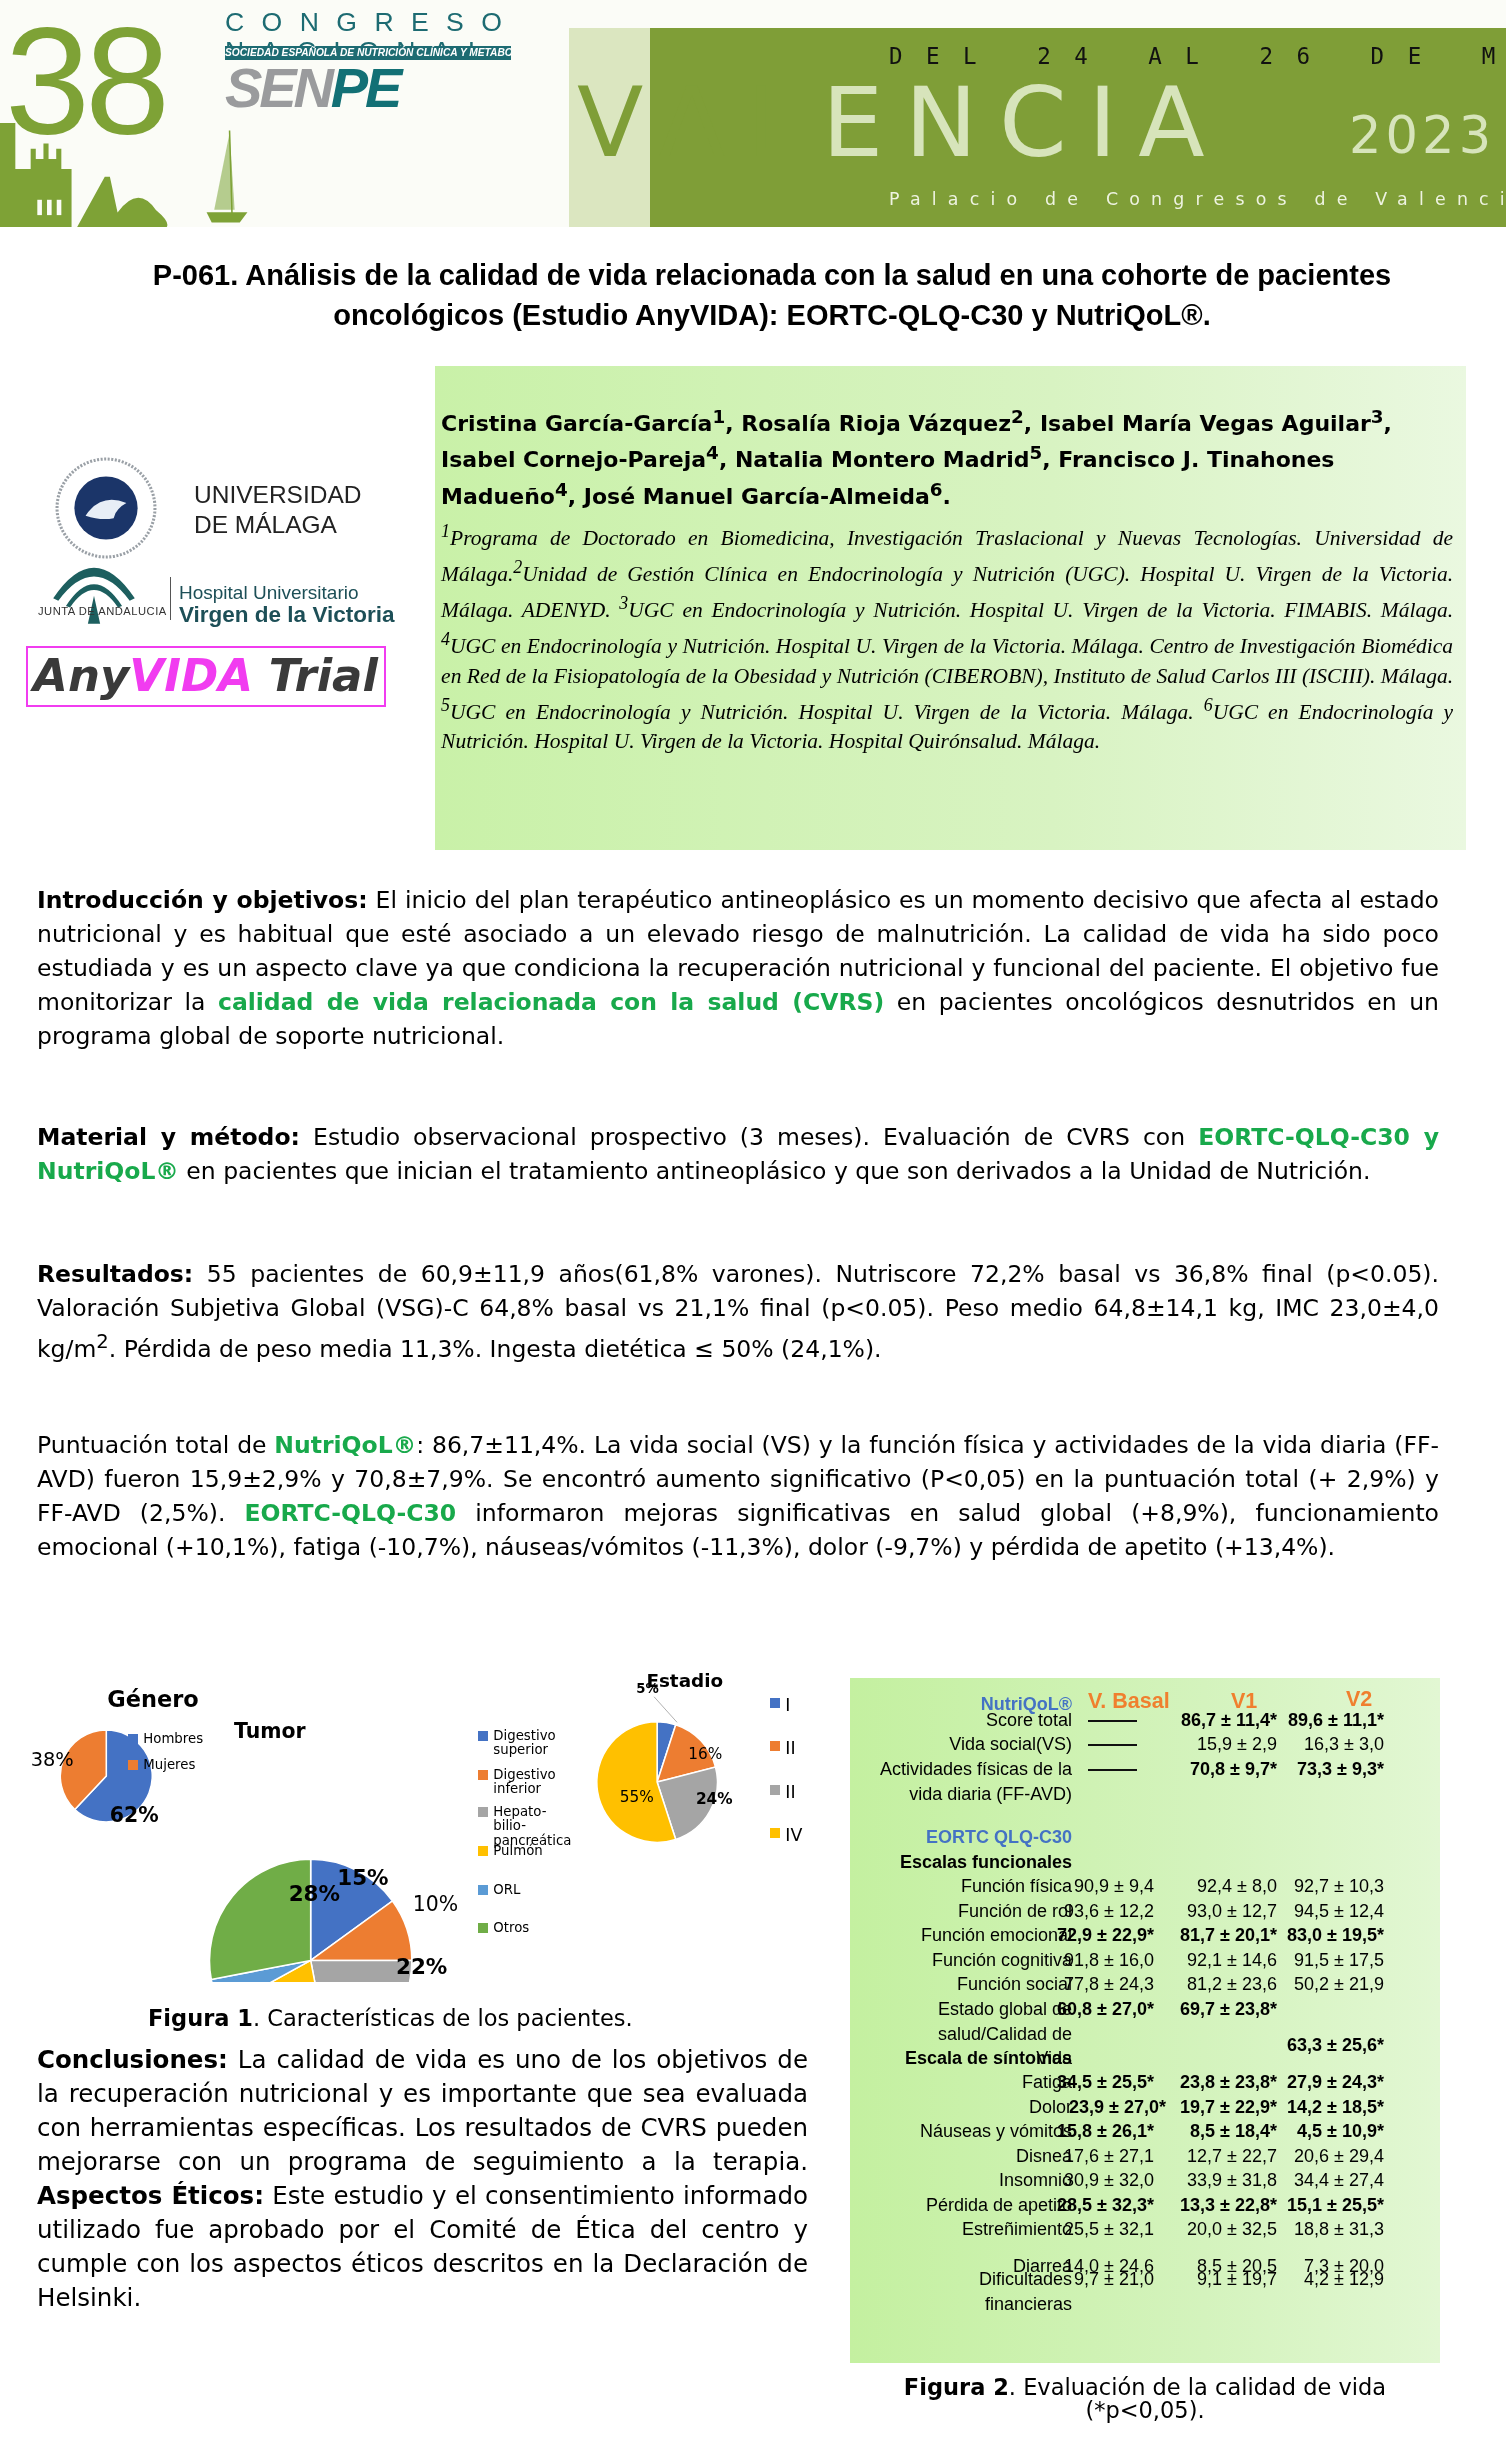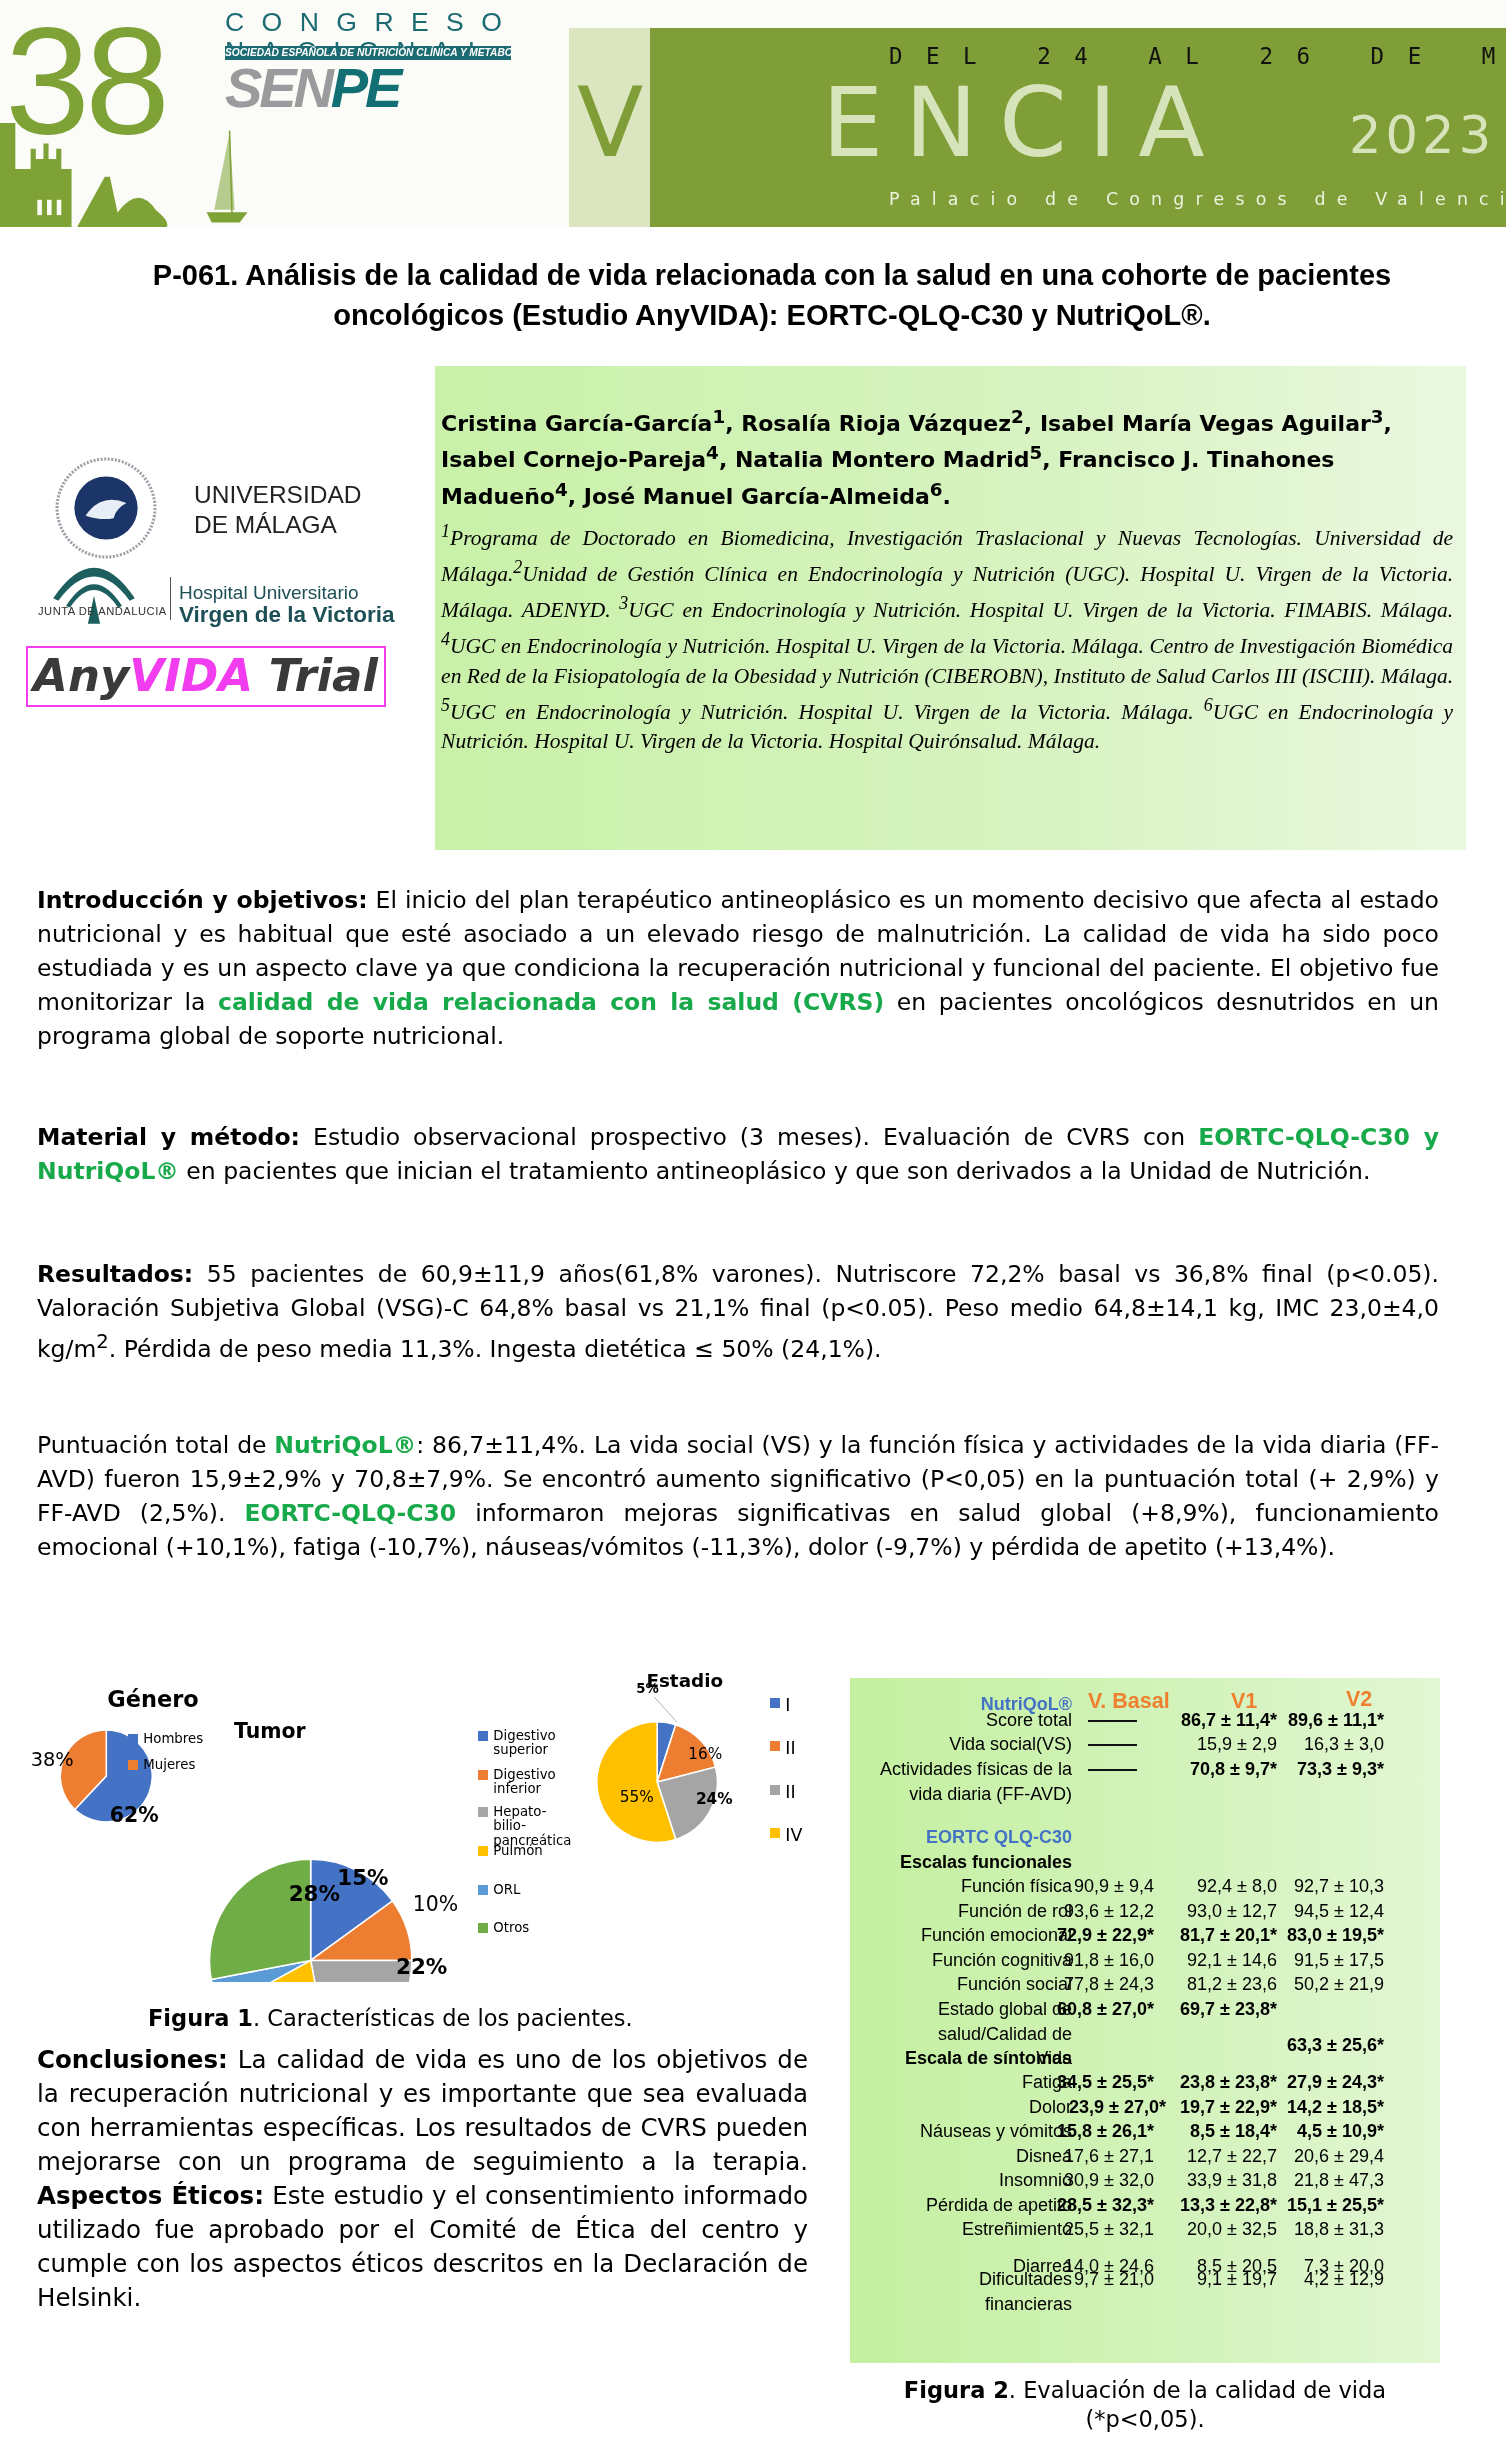--- a/index.html
+++ b/index.html
@@ -69,21 +69,21 @@
   #fig2 { left: 850px; top: 1678px; width: 590px; height: 685px; background: linear-gradient(90deg, #c4f0a0 0%, #d4f3bd 60%, #e2f7d3 100%); font-family: "Liberation Sans", sans-serif; }
   .t-row { position: absolute; left: 0; width: 590px; height: 24.5px; font-size: 18px; line-height: 24.5px; }
   .t-label { position: absolute; right: 368px; text-align: right; white-space: nowrap; }
   .t-c1 { position: absolute; left: 276px; width: 100px; text-align: right; white-space: nowrap; }
   .t-c2 { position: absolute; left: 332px; width: 100px; text-align: right; white-space: nowrap; }
   .t-c3 { position: absolute; left: 421px; width: 100px; text-align: right; white-space: nowrap; }
   .t-bold { font-weight: bold; }
   .t-head { color: #f07f2e; font-weight: bold; font-size: 21.5px; position: absolute; }
   .t-sec { color: #4472c4; font-weight: bold; }
   .t-dash { position: absolute; left: 19px; width: 36px; height: 1.5px; background: #111; }
-  #fig2-caption { left: 850px; top: 2376px; width: 590px; text-align: center; font-family: "DejaVu Sans", sans-serif; font-size: 22.5px; line-height: 29px; }
+  #fig2-caption { left: 850px; top: 2376px; width: 590px; text-align: center; font-family: "DejaVu Sans", sans-serif; font-size: 22.5px; line-height: 23px; }
 </style>
 </head>
 <body>
 
 <div id="header" class="abs">
   <div class="abs big38">38</div>
   <div class="abs congreso">
     <div>CONGRESO</div>
     <div>NACIONAL</div>
   </div>
@@ -328,21 +328,21 @@
     <div class="t-row" style="top: 466px;">
       <span class="t-label">Disnea</span>
       <span class="t-c1" style="left: 204px;">17,6 ± 27,1</span>
       <span class="t-c2" style="left: 327px;">12,7 ± 22,7</span>
       <span class="t-c3" style="left: 434px;">20,6 ± 29,4</span>
     </div>
     <div class="t-row" style="top: 490px;">
       <span class="t-label">Insomnio</span>
       <span class="t-c1" style="left: 204px;">30,9 ± 32,0</span>
       <span class="t-c2" style="left: 327px;">33,9 ± 31,8</span>
-      <span class="t-c3" style="left: 434px;">21,8 ± 47,3</span>
+      <span class="t-c3" style="left: 434px;">34,4 ± 27,4</span>
     </div>
     <div class="t-row" style="top: 515px;">
       <span class="t-label">Pérdida de apetito</span>
       <span class="t-c1 t-bold" style="left: 204px;">28,5 ± 32,3*</span>
       <span class="t-c2 t-bold" style="left: 327px;">13,3 ± 22,8*</span>
       <span class="t-c3 t-bold" style="left: 434px;">15,1 ± 25,5*</span>
     </div>
     <div class="t-row" style="top: 539px;">
       <span class="t-label">Estreñimiento</span>
       <span class="t-c1" style="left: 204px;">25,5 ± 32,1</span>

